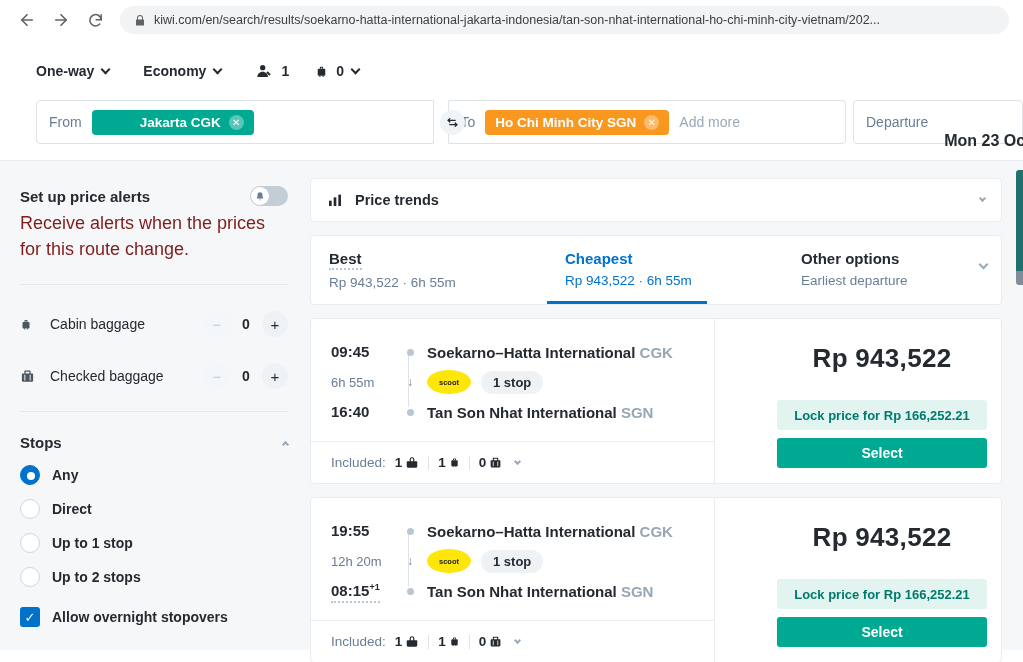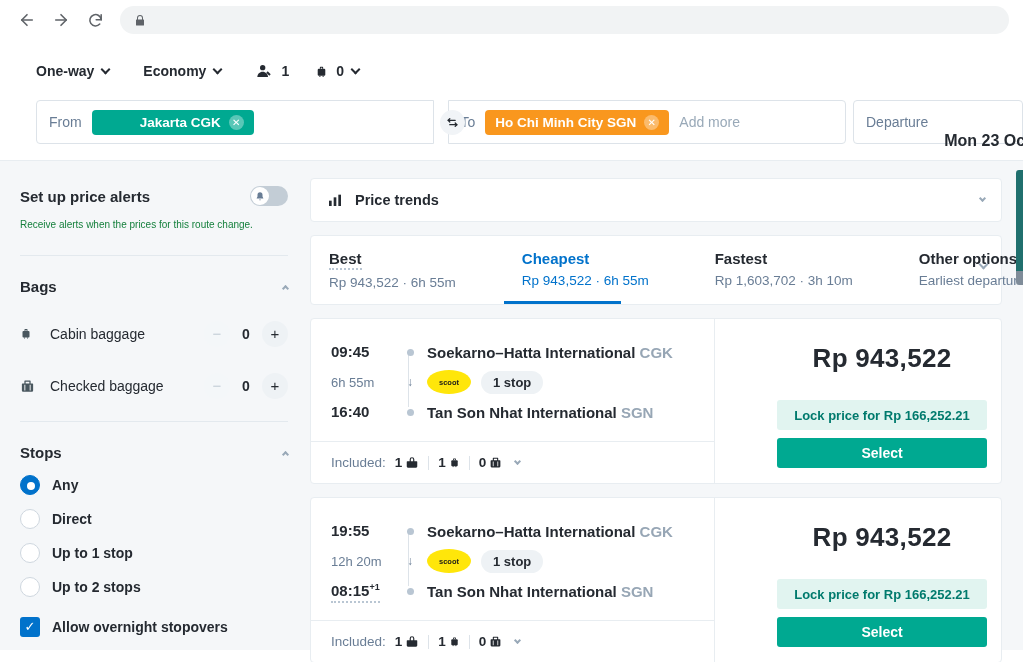--- a/index.html
+++ b/index.html
@@ -37,21 +37,21 @@
 
   
   .content { display:flex; background:#f5f7f9; height:490px; padding:18px 0 0 20px; position:relative; }
 
   
   .sidebar { width:272px; flex:0 0 272px; padding-right:4px; }
   .pa-head { display:flex; align-items:center; justify-content:space-between; margin-top:8px; }
   .pa-title { font-size:15px; font-weight:bold; }
   .toggle { width:38px; height:20px; background:#c3cdd6; border-radius:10px; position:relative; cursor:pointer; }
   .toggle-knob { position:absolute; left:1px; top:1px; width:18px; height:18px; background:#fff; border-radius:50%; display:flex; align-items:center; justify-content:center; color:#697d95; }
-  .pa-desc { font-size:10px; color:#15803d; line-height:1.45; margin-top:12px; }
+  .pa-desc { font-size:18px; color:#7f1d1d; line-height:1.45; margin-top:4px; }
   .side-hr { border:none; border-top:1px solid #e3e9ee; margin:22px 0; }
   .sec-head { display:flex; align-items:center; justify-content:space-between; cursor:pointer; }
   .sec-title { font-size:15px; font-weight:bold; }
   .bag-row { display:flex; align-items:center; margin-top:26px; }
   .bag-ic { width:20px; color:#49575f; display:flex; }
   .bag-label { font-size:14px; margin-left:10px; flex:1; }
   .step { display:flex; align-items:center; gap:10px; }
   .step-btn { width:26px; height:26px; border-radius:50%; background:#eef2f5; display:flex; align-items:center; justify-content:center; font-size:15px; color:#252a31; cursor:pointer; }
   .step-btn.disabled { background:#f4f7f9; color:#c3cdd6; }
   .step-val { font-size:14px; font-weight:bold; width:12px; text-align:center; }
@@ -134,20 +134,21 @@
         <path d="M20 11a8 8 0 1 0-2 6"></path>
         <path d="M20 4v7h-7" stroke-width="2.2"></path>
       </svg>
   </div>
   <div class="url-pill">
     <span class="lock-ic">
       <svg width="12" height="13" viewBox="0 0 24 24" fill="currentColor">
           <path d="M6 10V7a6 6 0 1 1 12 0v3h1a1 1 0 0 1 1 1v10a1 1 0 0 1-1 1H5a1 1 0 0 1-1-1V11a1 1 0 0 1 1-1h1zm2 0h8V7a4 4 0 1 0-8 0v3z"></path>
         </svg>
     </span>
+    <span class="url-text">kiwi.com/en/search/results/soekarno-hatta-international-jakarta-indonesia/tan-son-nhat-international-ho-chi-minh-city-vietnam/202...</span>
   </div>
 </div>
 
 <div class="search-header">
   <div class="controls-row">
     <div class="ctl">
       <span>One-way</span>
       <span class="chev"></span>
     </div>
     <div class="ctl">
@@ -217,24 +218,20 @@
           <svg width="10" height="11" viewBox="0 0 24 24" fill="currentColor">
               <path d="M12 2a6 6 0 0 0-6 6v4l-2 4v1h16v-1l-2-4V8a6 6 0 0 0-6-6z"></path>
               <path d="M10 19a2 2 0 0 0 4 0z"></path>
             </svg>
         </span>
       </span>
     </div>
     <div class="pa-desc">Receive alerts when the prices for this route change.</div>
     <hr class="side-hr">
 
-    <div class="sec-head">
-      <span class="sec-title">Bags</span>
-      <span class="chev gray up sm"></span>
-    </div>
     <div class="bag-row">
       <span class="bag-ic">
         <svg width="12" height="17" viewBox="0 0 24 24" fill="currentColor">
             <rect x="5" y="7" width="14" height="13" rx="2"></rect>
             <path d="M9 7V4a1 1 0 0 1 1-1h4a1 1 0 0 1 1 1v3h-2V5h-2v2z"></path>
             <rect x="8" y="20" width="2" height="2"></rect>
             <rect x="14" y="20" width="2" height="2"></rect>
           </svg>
       </span>
       <span class="bag-label">Cabin baggage</span>
@@ -302,24 +299,20 @@
     <div class="panel tabs">
       <div class="tab dotted">
         <span class="tab-label">Best</span>
         <div class="tab-sub">Rp 943,522 · 6h 55m</div>
       </div>
       <div class="tab active">
         <span class="tab-label">Cheapest</span>
         <div class="tab-sub">Rp 943,522 · 6h 55m</div>
       </div>
       <div class="tab">
-        <span class="tab-label">Fastest</span>
-        <div class="tab-sub">Rp 1,603,702 · 3h 10m</div>
-      </div>
-      <div class="tab">
         <span class="tab-label">Other options</span>
         <div class="tab-sub">Earliest departure</div>
       </div>
       <span class="tabs-chev chev gray"></span>
     </div>
 
     <div class="panel fcard">
       <div class="fcard-left">
         <div class="route">
           <div class="r-line"></div>

